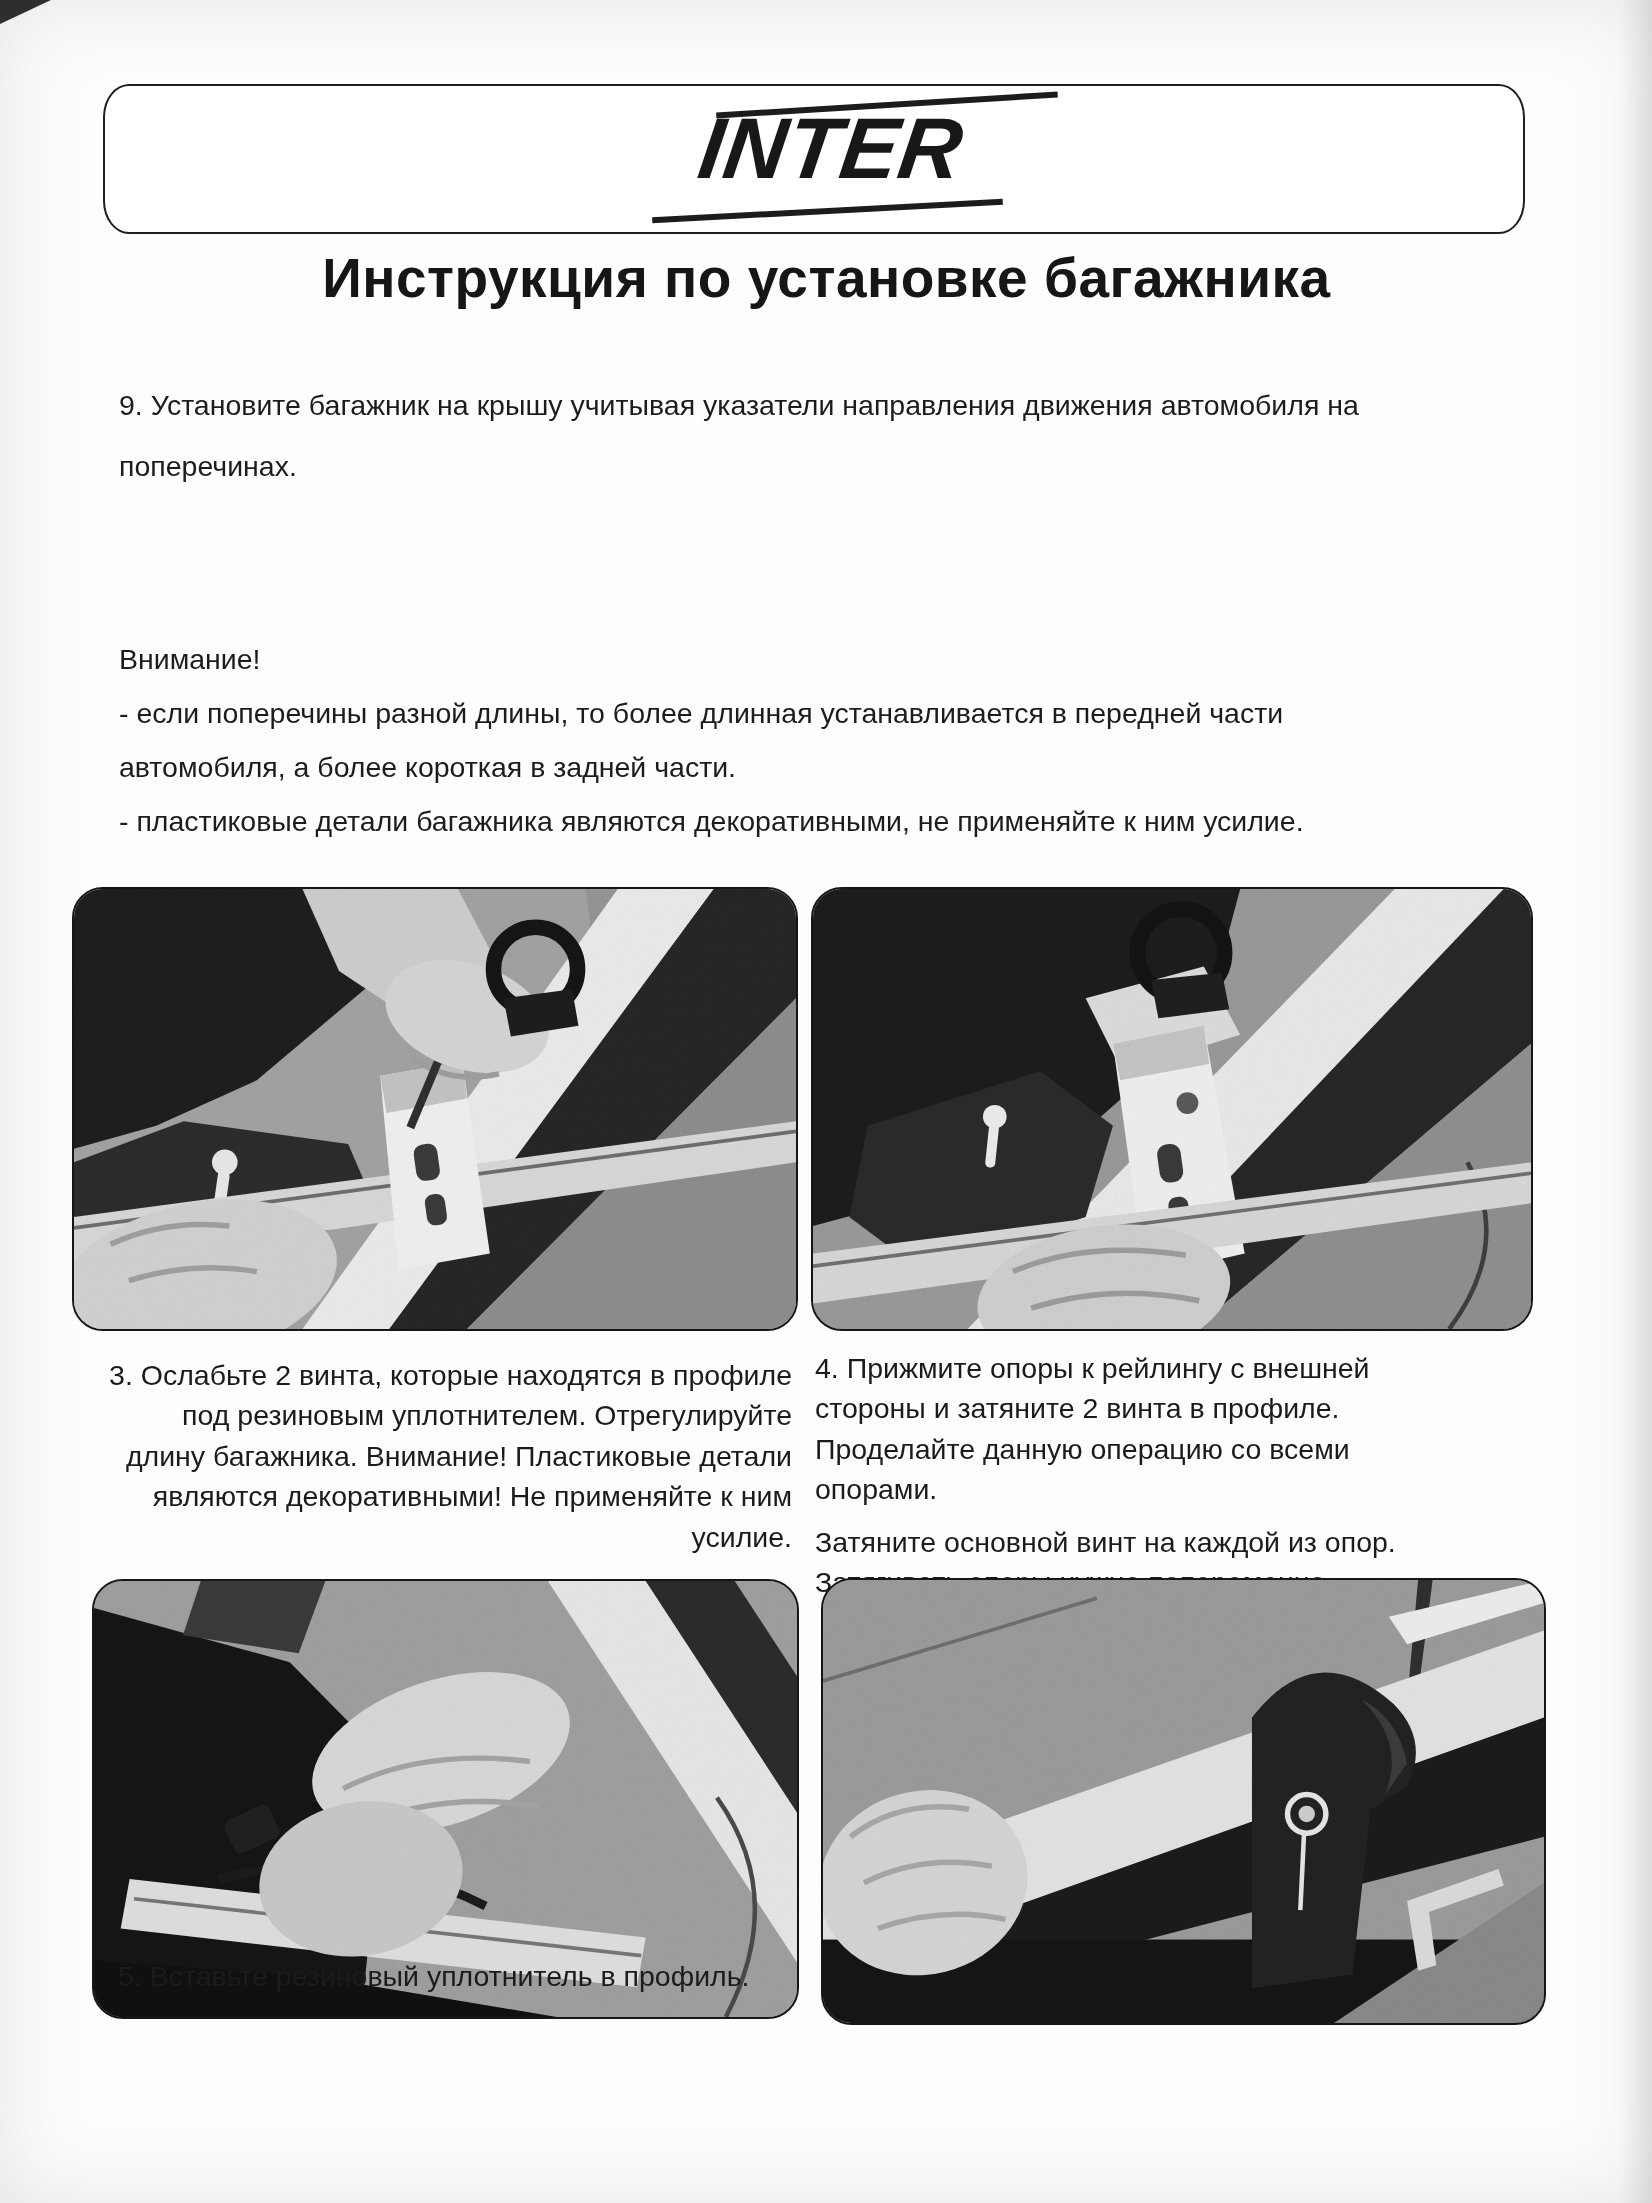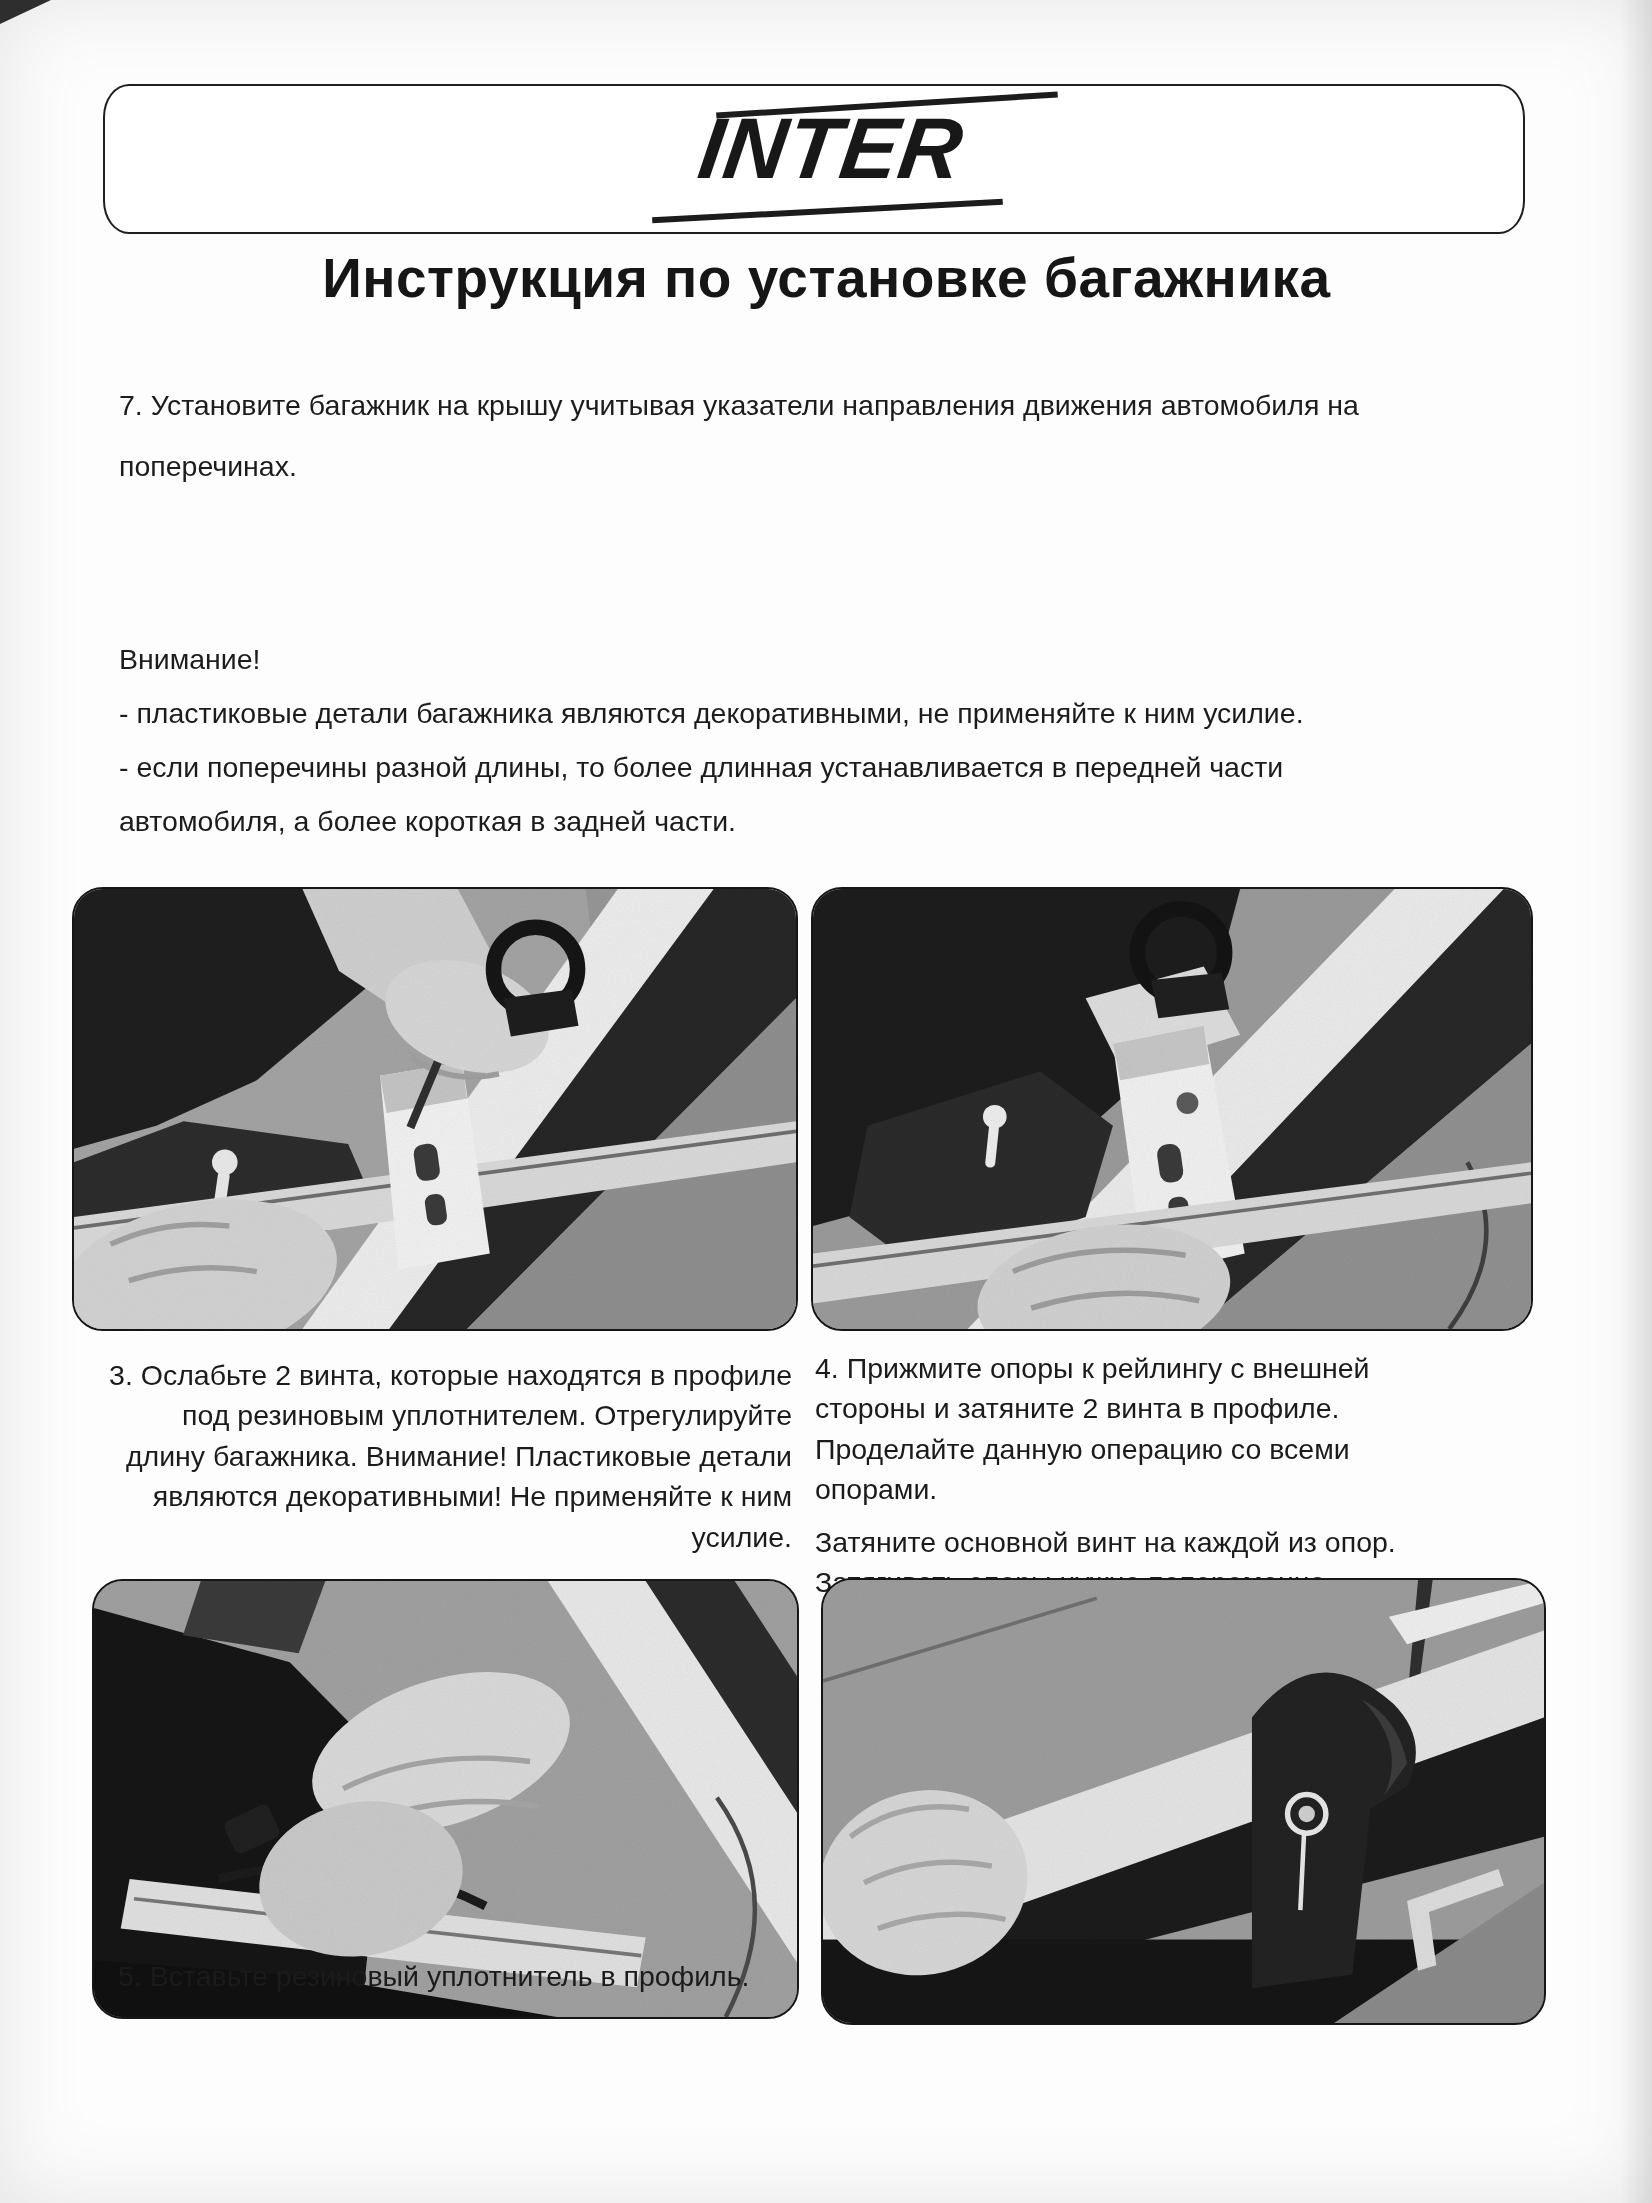--- a/index.html
+++ b/index.html
@@ -96,27 +96,27 @@
     <div class="logo">
       <div class="logo-stroke-top"></div>
       <span class="logo-text">INTER</span>
       <div class="logo-stroke-bottom"></div>
     </div>
   </div>
 
   <h1 class="title">Инструкция по установке багажника</h1>
 
   <div class="intro">
-    <p>7. Установите багажник на крышу учитывая указатели направления движения автомобиля на поперечинах.</p>
+    <p>9. Установите багажник на крышу учитывая указатели направления движения автомобиля на поперечинах.</p>
   </div>
 
   <div class="warning">
     <p class="warning-heading">Внимание!</p>
+    <p>- если поперечины разной длины, то более длинная устанавливается в передней части автомобиля, а более короткая в задней части.</p>
     <p>- пластиковые детали багажника являются декоративными, не применяйте к ним усилие.</p>
-    <p>- если поперечины разной длины, то более длинная устанавливается в передней части автомобиля, а более короткая в задней части.</p>
   </div>
 
   <div class="photo photo1">
     <svg viewBox="0 0 790 483" preserveAspectRatio="none">
       <defs>
         <filter id="grain1" x="0" y="0" width="100%" height="100%">
           <feTurbulence type="fractalNoise" baseFrequency="0.85" numOctaves="2" seed="3" stitchTiles="stitch"></feTurbulence>
           <feColorMatrix type="saturate" values="0"></feColorMatrix>
         </filter>
       </defs>

